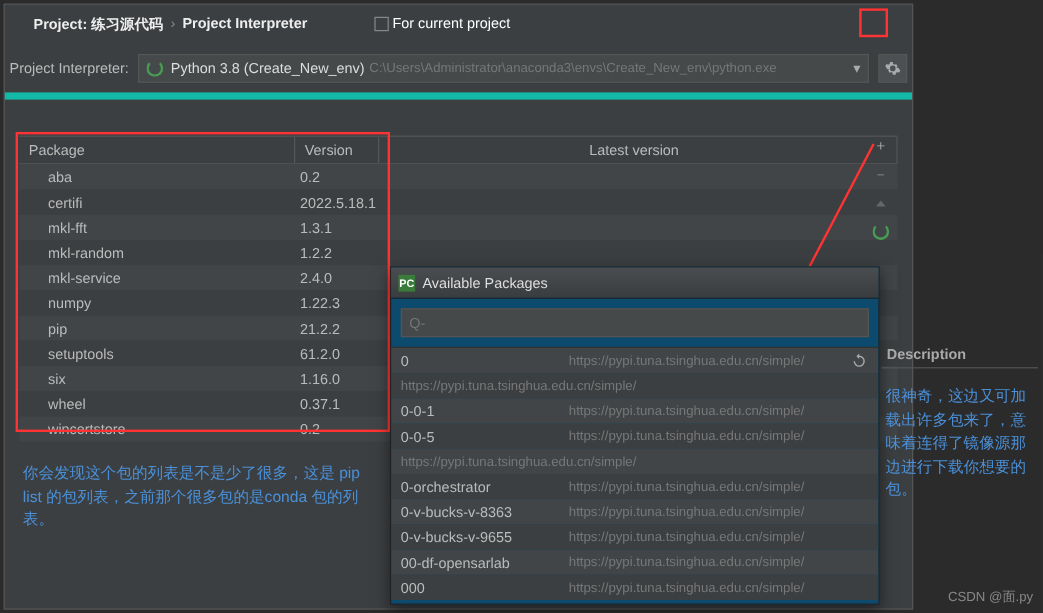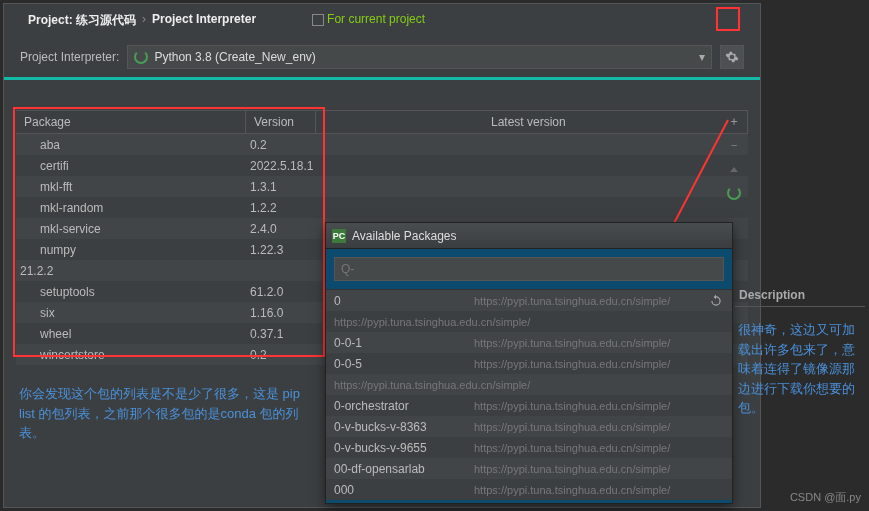--- a/index.html
+++ b/index.html
@@ -2,23 +2,23 @@
 <html><head>
 <meta charset="utf-8">
 <style>
 * { box-sizing: border-box; margin: 0; padding: 0; font-family: "Segoe UI", Arial, sans-serif; }
 body { background: #2b2b2b; width: 869px; height: 511px; overflow: hidden; position: relative; color: #bbbbbb; font-size: 12px; }
 .main-panel { position: absolute; left: 3px; top: 3px; width: 758px; height: 505px; border: 1px solid #555; background: #3c3f41; }
 .breadcrumb { padding: 8px 24px; display: flex; gap: 6px; }
 .breadcrumb .proj { color: #eee; font-weight: bold; }
 .breadcrumb .sep { color: #888; }
 .breadcrumb .cur { color: #eee; font-weight: bold; }
-.for-current { color: #84cc16; margin-left: 50px; }
+.for-current { color: #ffffff; margin-left: 50px; }
 .link-icon { display: inline-block; width: 12px; height: 12px; border: 1px solid #888; margin-right: 3px; vertical-align: middle; }
-.interp-row { padding: 8px 16px; display: flex; align-items: center; gap: 8px; border-bottom: 3px solid #14b8a6; }
+.interp-row { padding: 8px 4px; display: flex; align-items: center; gap: 8px; border-bottom: 6px solid #14b8a6; }
 .interp-label { color: #bbb; }
 .interp-select { flex: 1; background: #45494a; border: 1px solid #555; height: 24px; display: flex; align-items: center; padding: 0 6px; color: #aaa; }
 .interp-select .spin { width: 14px; height: 14px; border: 2px solid #499c54; border-top-color: transparent; border-radius: 50%; margin-right: 6px; }
 .interp-select .name { color: #ddd; }
 .interp-select .path { color: #777; font-size: 11px; margin-left: 4px; overflow: hidden; white-space: nowrap; }
 .chevron { margin-left: auto; color: #aaa; }
 .gear-btn { width: 24px; height: 24px; background: #4c5052; border: 1px solid #555; display: flex; align-items: center; justify-content: center; }
 .gear-btn svg { width: 14px; height: 14px; fill: #aaa; }
 .table-area { position: relative; margin: 30px 12px 0 12px; }
 .red-box { border: 2px solid #ff3333; position: absolute; pointer-events: none; }
@@ -68,20 +68,21 @@
     <span class="sep">›</span>
     <span class="cur">Project Interpreter</span>
     <span class="for-current"><span class="link-icon"></span><span>For current project</span></span>
   </div>
 
   <div class="interp-row">
     <span class="interp-label">Project Interpreter:</span>
     <div class="interp-select">
       <span class="spin"></span>
       <span class="name">Python 3.8 (Create_New_env)</span>
+      <span class="path">C:\Users\Administrator\anaconda3\envs\Create_New_env\python.exe</span>
       <span class="chevron">▾</span>
     </div>
     <div class="gear-btn">
       <svg viewBox="0 0 24 24">
           <path d="M12 8a4 4 0 100 8 4 4 0 000-8zm9 4a7 7 0 01-.1 1.2l2 1.6-2 3.4-2.4-1a7 7 0 01-2 1.2l-.4 2.6h-4l-.4-2.6a7 7 0 01-2-1.2l-2.4 1-2-3.4 2-1.6A7 7 0 013 12a7 7 0 01.1-1.2l-2-1.6 2-3.4 2.4 1a7 7 0 012-1.2L8 3h4l.4 2.6a7 7 0 012 1.2l2.4-1 2 3.4-2 1.6A7 7 0 0121 12z"></path>
         </svg>
     </div>
   </div>
 
   <div class="table-area">
@@ -109,20 +110,21 @@
         </div>
         <div class="trow">
           <div class="td-pkg">mkl-service</div>
           <div class="td-ver">2.4.0</div>
         </div>
         <div class="trow">
           <div class="td-pkg">numpy</div>
           <div class="td-ver">1.22.3</div>
         </div>
         <div class="trow">
+          <div class="td-pkg">pip</div>
           <div class="td-ver">21.2.2</div>
         </div>
         <div class="trow">
           <div class="td-pkg">setuptools</div>
           <div class="td-ver">61.2.0</div>
         </div>
         <div class="trow">
           <div class="td-pkg">six</div>
           <div class="td-ver">1.16.0</div>
         </div>

